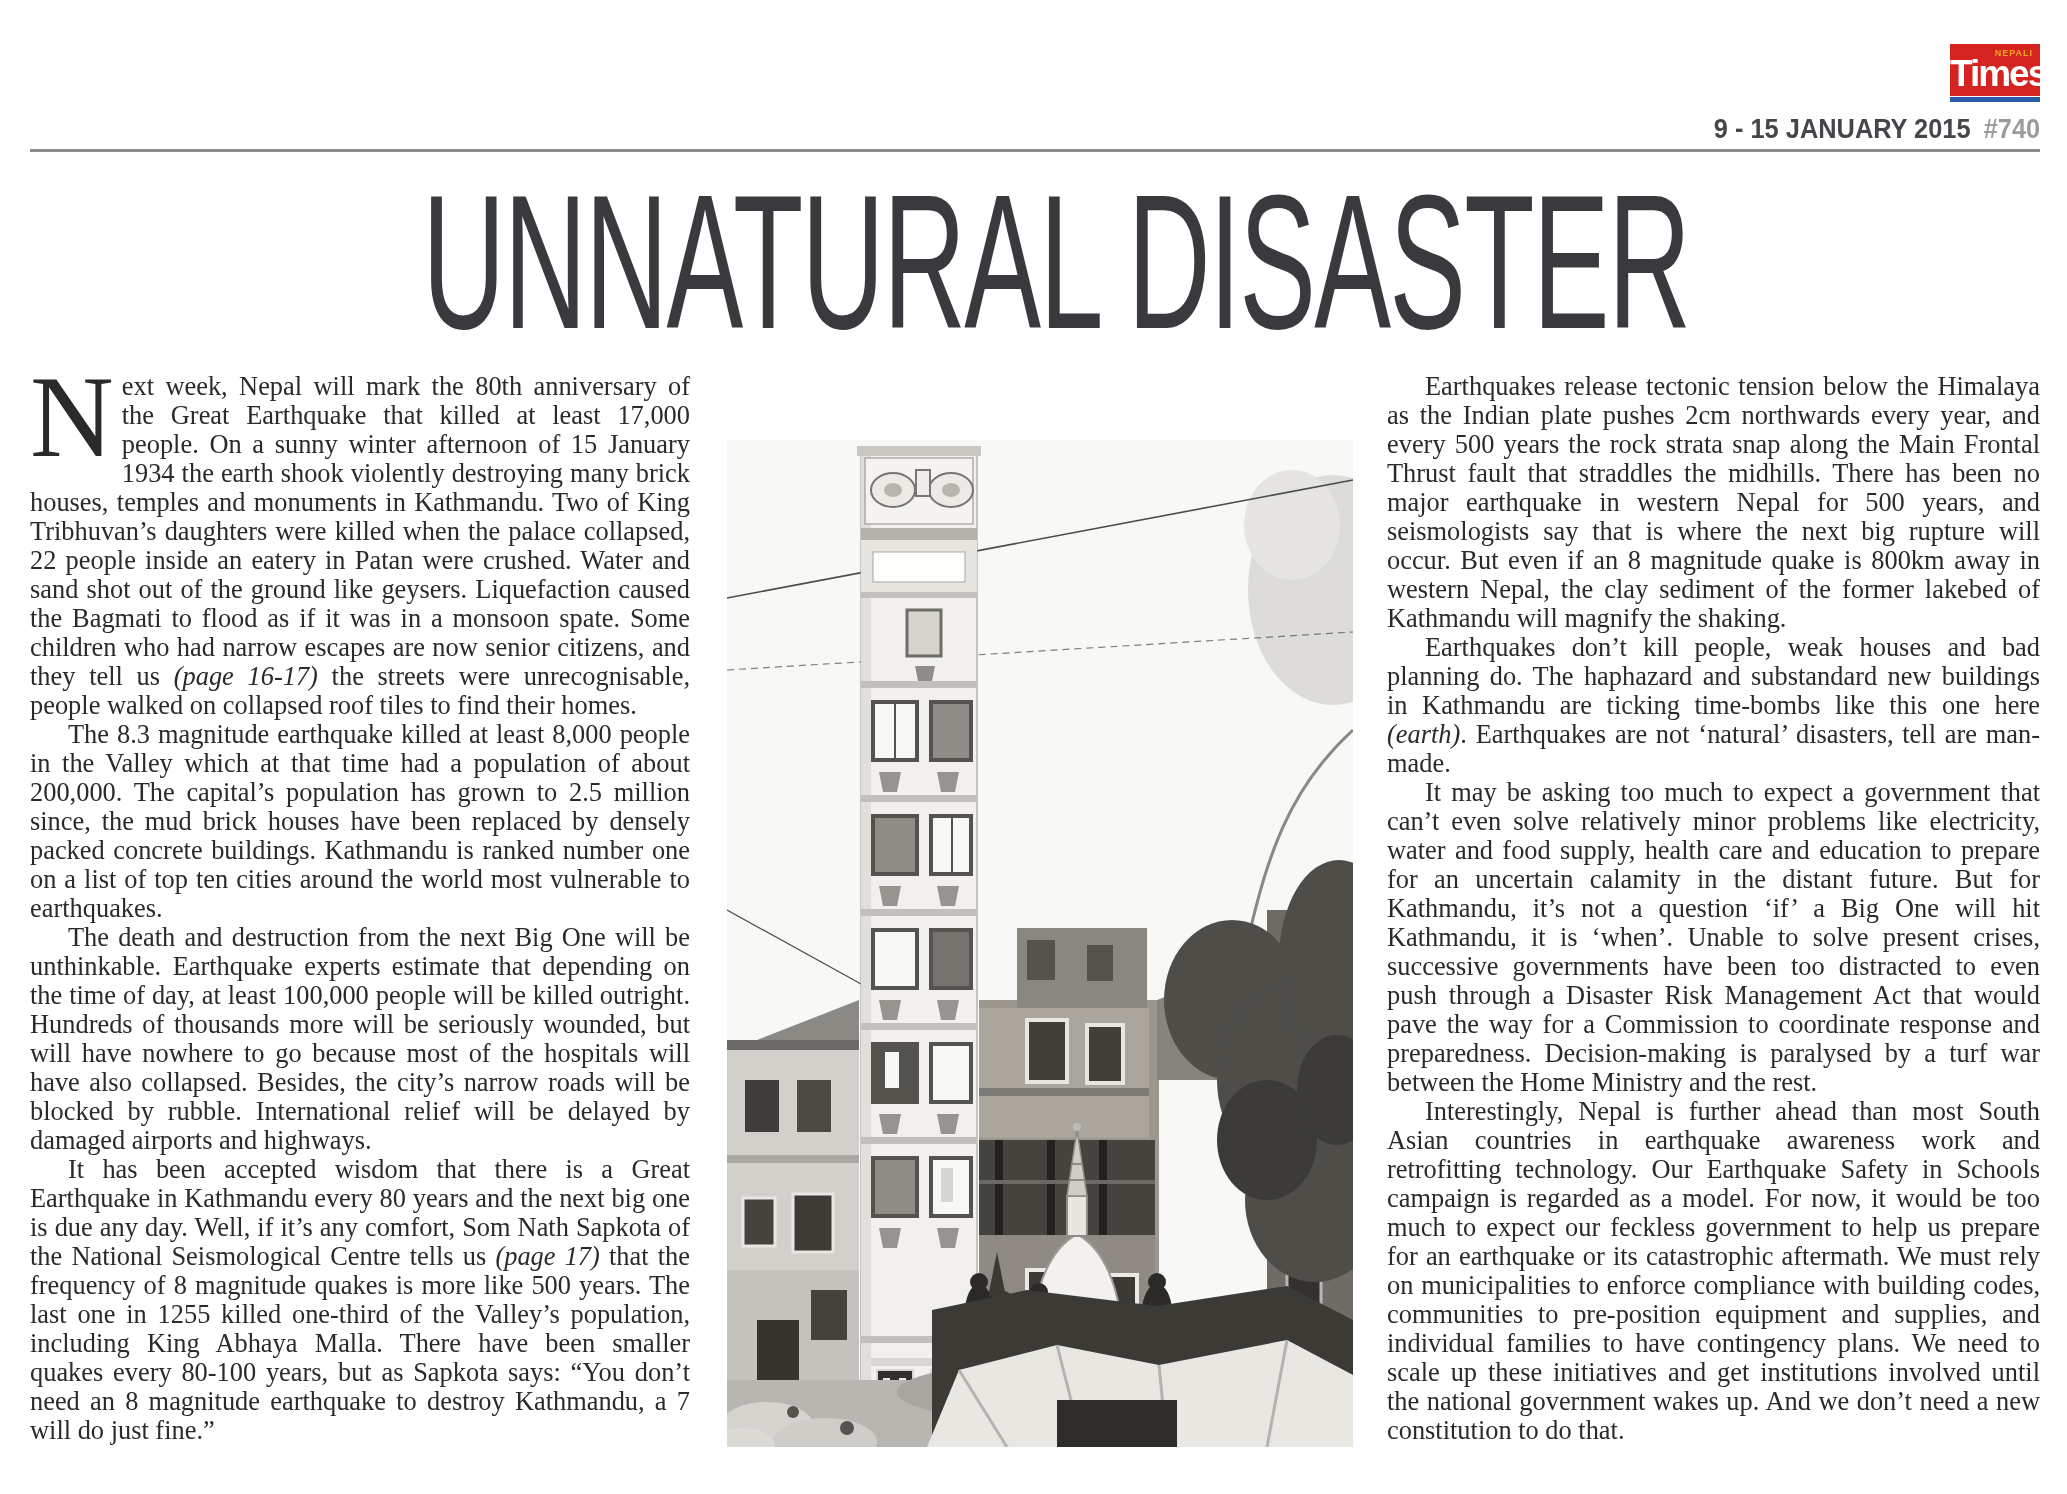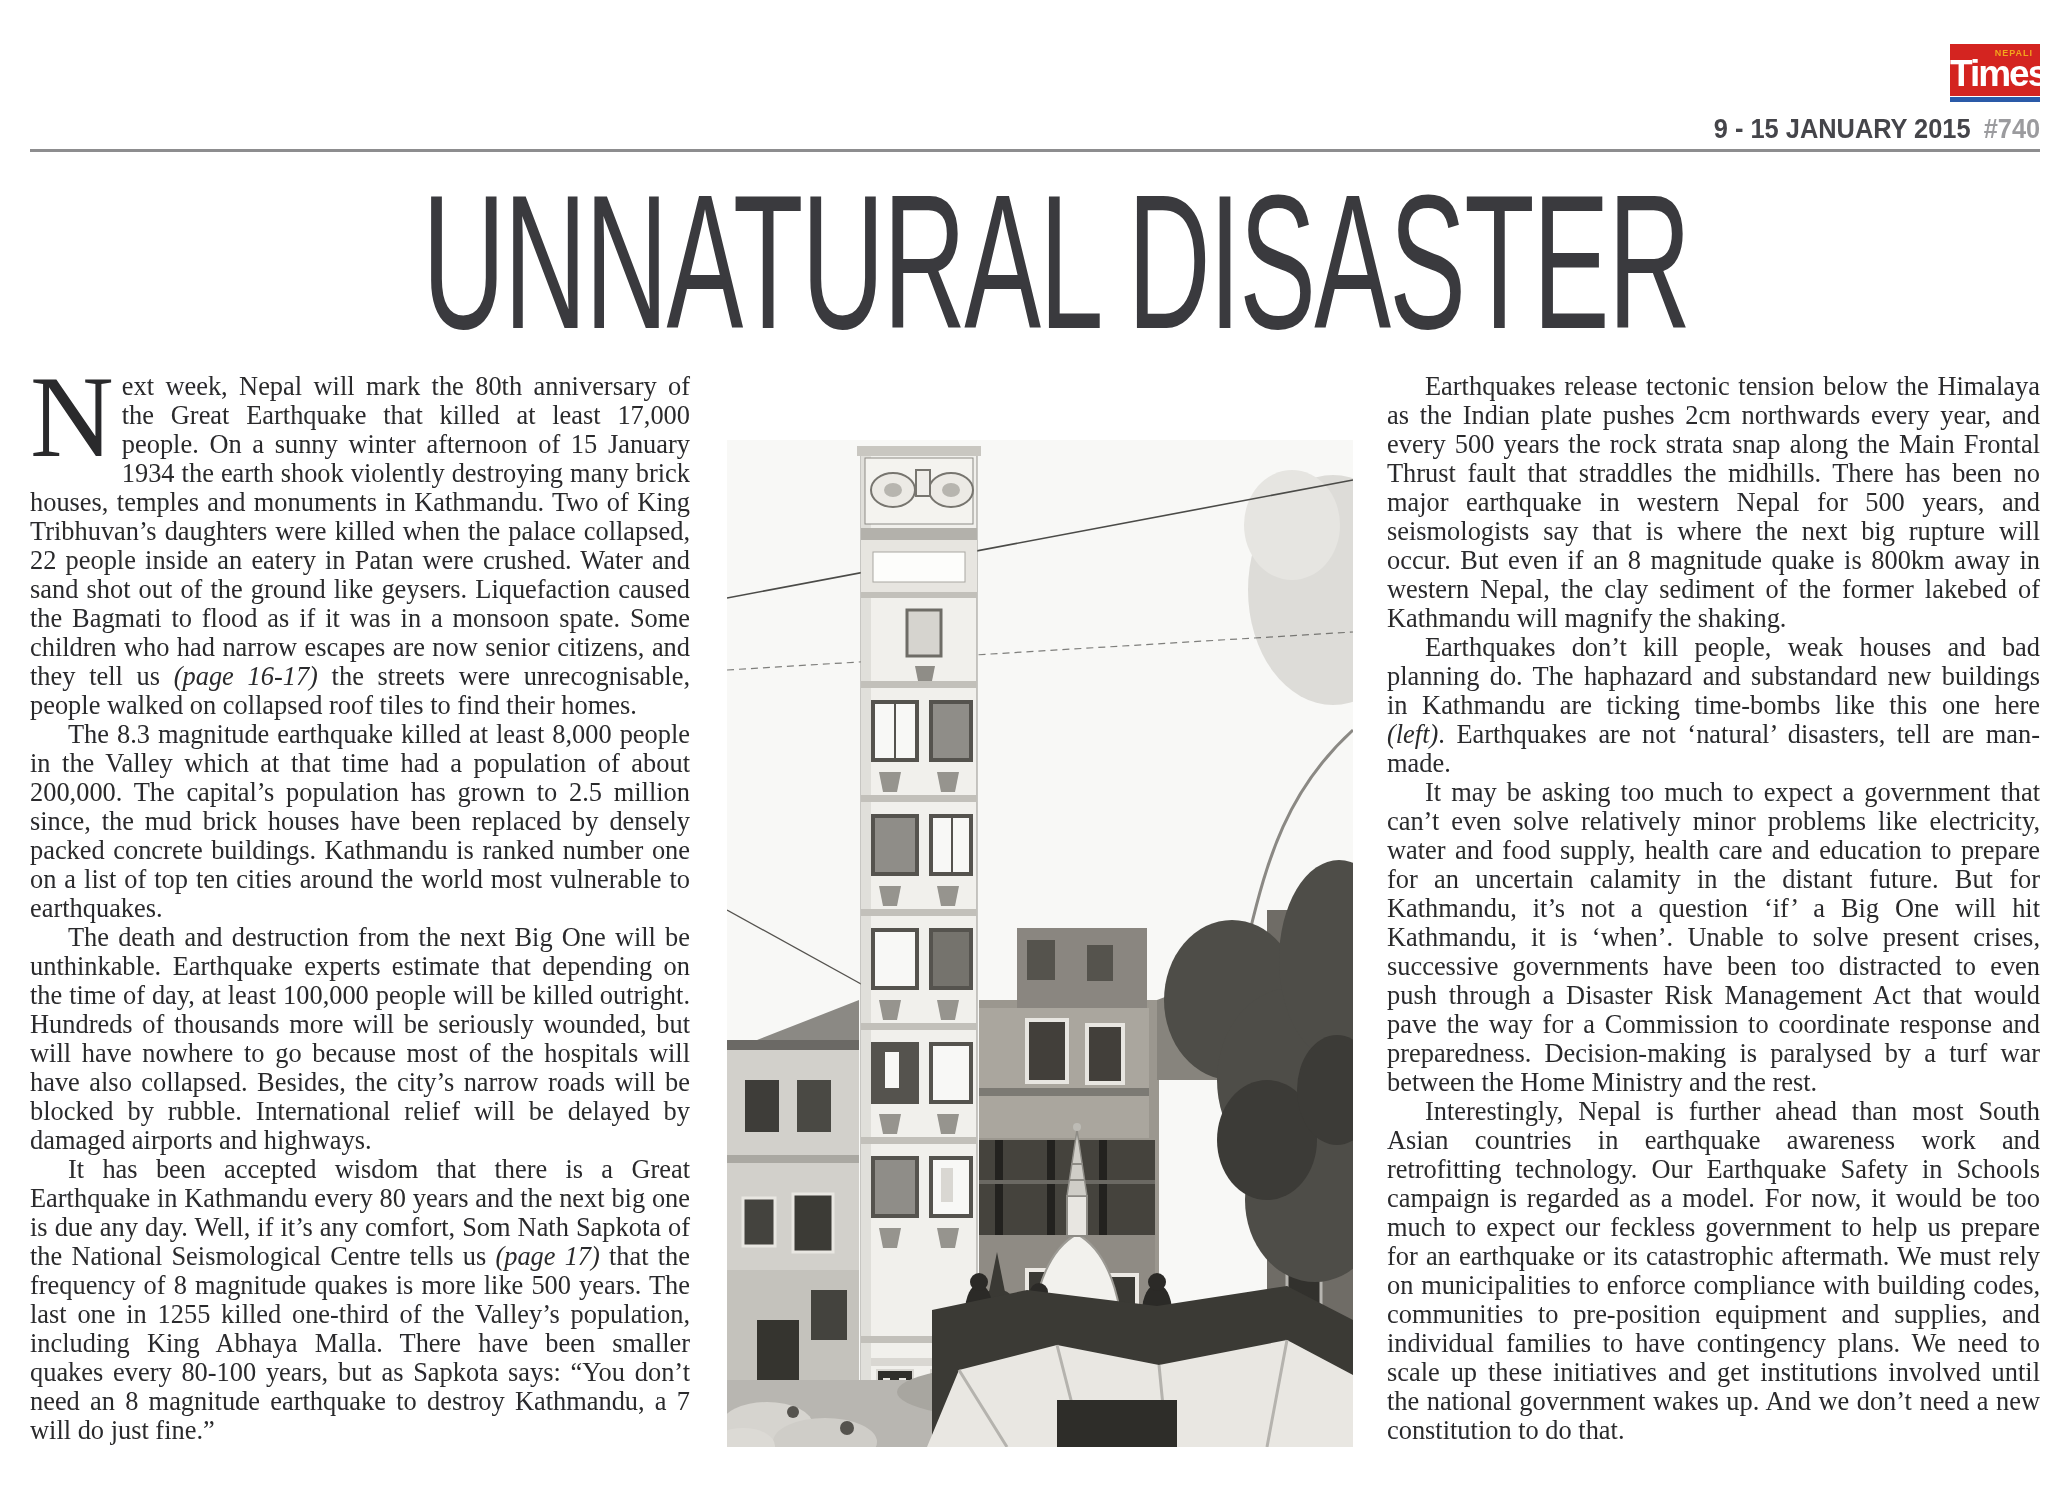--- a/index.html
+++ b/index.html
@@ -72,21 +72,21 @@
   </div>
 
   <div class="col col-left">
       <p class="para first"><span class="dropcap">N</span><span>ext week, Nepal will mark the 80th anniversary of the Great Earthquake that killed at least 17,000 people. On a sunny winter afternoon of 15 January 1934 the earth shook violently destroying many brick houses, temples and monuments in Kathmandu. Two of King Tribhuvan’s daughters were killed when the palace collapsed, 22 people inside an eatery in Patan were crushed. Water and sand shot out of the ground like geysers. Liquefaction caused the Bagmati to flood as if it was in a monsoon spate. Some children who had narrow escapes are now senior citizens, and they tell us </span><em>(page 16-17)</em><span> the streets were unrecognisable, people walked on collapsed roof tiles to find their homes.</span></p>
       <p class="para"><span>The 8.3 magnitude earthquake killed at least 8,000 people in the Valley which at that time had a population of about 200,000. The capital’s population has grown to 2.5 million since, the mud brick houses have been replaced by densely packed concrete buildings. Kathmandu is ranked number one on a list of top ten cities around the world most vulnerable to earthquakes.</span></p>
       <p class="para"><span>The death and destruction from the next Big One will be unthinkable. Earthquake experts estimate that depending on the time of day, at least 100,000 people will be killed outright. Hundreds of thousands more will be seriously wounded, but will have nowhere to go because most of the hospitals will have also collapsed. Besides, the city’s narrow roads will be blocked by rubble. International relief will be delayed by damaged airports and highways.</span></p>
       <p class="para"><span>It has been accepted wisdom that there is a Great Earthquake in Kathmandu every 80 years and the next big one is due any day. Well, if it’s any comfort, Som Nath Sapkota of the National Seismological Centre tells us </span><em>(page 17)</em><span> that the frequency of 8 magnitude quakes is more like 500 years. The last one in 1255 killed one-third of the Valley’s population, including King Abhaya Malla. There have been smaller quakes every 80-100 years, but as Sapkota says: “You don’t need an 8 magnitude earthquake to destroy Kathmandu, a 7 will do just fine.”</span></p>
     </div>
   <div class="col col-right">
       <p class="para"><span>Earthquakes release tectonic tension below the Himalaya as the Indian plate pushes 2cm northwards every year, and every 500 years the rock strata snap along the Main Frontal Thrust fault that straddles the midhills. There has been no major earthquake in western Nepal for 500 years, and seismologists say that is where the next big rupture will occur. But even if an 8 magnitude quake is 800km away in western Nepal, the clay sediment of the former lakebed of Kathmandu will magnify the shaking.</span></p>
-      <p class="para"><span>Earthquakes don’t kill people, weak houses and bad planning do. The haphazard and substandard new buildings in Kathmandu are ticking time-bombs like this one here </span><em>(left)</em><span>. Earthquakes are not ‘natural’ disasters, tell are man-made.</span></p>
+      <p class="para"><span>Earthquakes don’t kill people, weak houses and bad planning do. The haphazard and substandard new buildings in Kathmandu are ticking time-bombs like this one here </span><em>(earth)</em><span>. Earthquakes are not ‘natural’ disasters, tell are man-made.</span></p>
       <p class="para"><span>It may be asking too much to expect a government that can’t even solve relatively minor problems like electricity, water and food supply, health care and education to prepare for an uncertain calamity in the distant future. But for Kathmandu, it’s not a question ‘if’ a Big One will hit Kathmandu, it is ‘when’. Unable to solve present crises, successive governments have been too distracted to even push through a Disaster Risk Management Act that would pave the way for a Commission to coordinate response and preparedness. Decision-making is paralysed by a turf war between the Home Ministry and the rest.</span></p>
       <p class="para"><span>Interestingly, Nepal is further ahead than most South Asian countries in earthquake awareness work and retrofitting technology. Our Earthquake Safety in Schools campaign is regarded as a model. For now, it would be too much to expect our feckless government to help us prepare for an earthquake or its catastrophic aftermath. We must rely on municipalities to enforce compliance with building codes, communities to pre-position equipment and supplies, and individual families to have contingency plans. We need to scale up these initiatives and get institutions involved until the national government wakes up. And we don’t need a new constitution to do that.</span></p>
     </div>
 
   <svg class="photo" viewBox="0 0 626 1007" xmlns="http://www.w3.org/2000/svg">
     <rect x="0" y="0" width="626" height="1007" fill="#f8f8f6"></rect>
 
     <g>
       <ellipse cx="606" cy="150" rx="85" ry="115" fill="#dddcd8"></ellipse>
       <ellipse cx="565" cy="85" rx="48" ry="55" fill="#e6e5e1"></ellipse>

